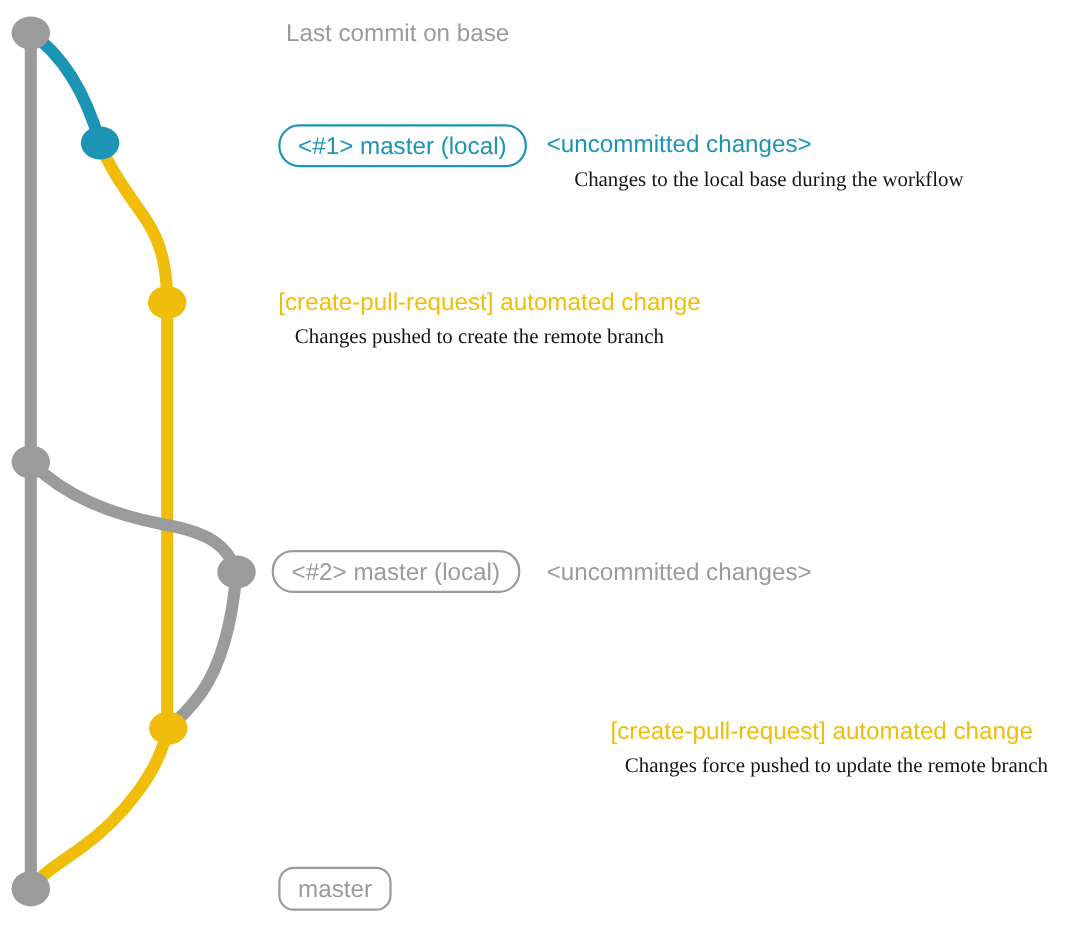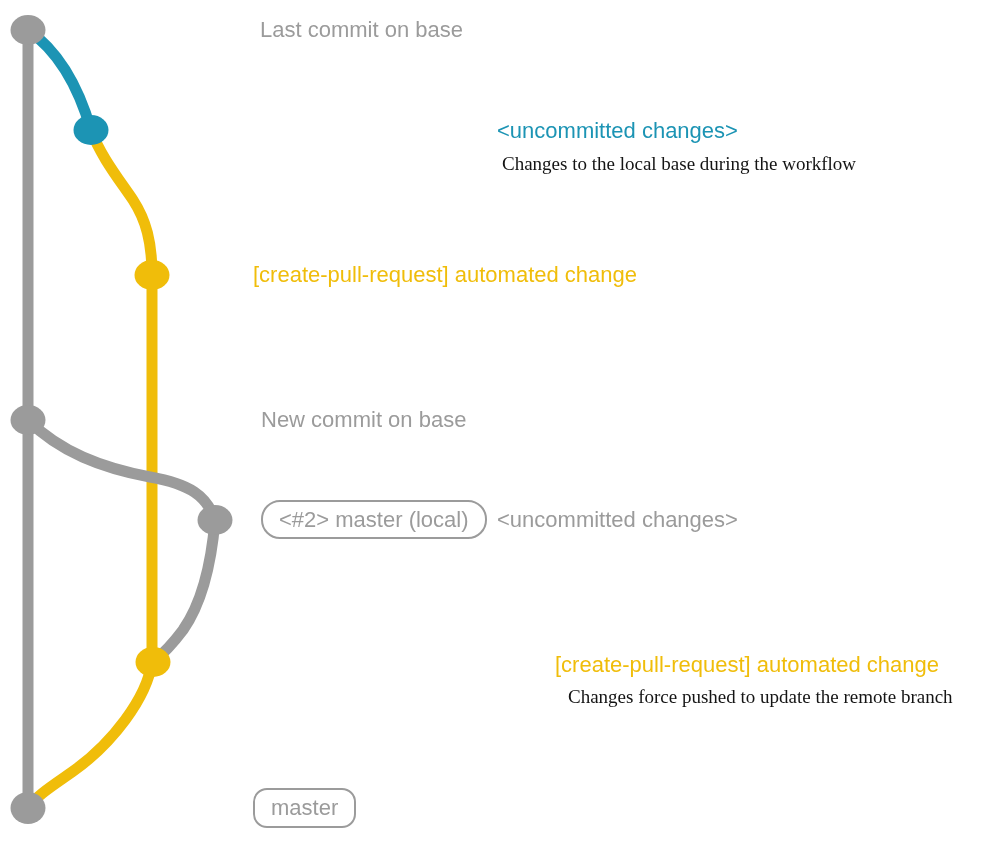--- a/index.html
+++ b/index.html
@@ -79,28 +79,31 @@
     <ellipse cx="28" cy="420" rx="17.5" ry="15" fill="#9b9b9b"></ellipse>
     <ellipse cx="28" cy="808" rx="17.5" ry="16" fill="#9b9b9b"></ellipse>
     <ellipse cx="215" cy="520" rx="17.5" ry="15" fill="#9b9b9b"></ellipse>
     <ellipse cx="91" cy="130" rx="17.5" ry="15" fill="#1c94b4"></ellipse>
     <ellipse cx="152" cy="275" rx="17.5" ry="15" fill="#f0bd0a"></ellipse>
     <ellipse cx="153" cy="662" rx="17.5" ry="15" fill="#f0bd0a"></ellipse>
   </svg>
 
   <div class="lbl c-gray" style="left:260px; top:19px;">Last commit on base</div>
 
+  <div class="badge b-blue" style="left:253px; top:113px;">
+    <span>&lt;#1&gt; master (local)</span>
+  </div>
   <div class="lbl c-blue" style="left:497px; top:120px;">&lt;uncommitted changes&gt;</div>
-  <div class="cap" style="left:502px; top:153px;">Changes to the local base during the workflow</div>
+  <div class="cap" style="left:522px; top:153px;">Changes to the local base during the workflow</div>
 
   <div class="lbl c-yellow" style="left:253px; top:264px;">[create-pull-request] automated change</div>
+  <div class="cap" style="left:268px; top:296px;">Changes pushed to create the remote branch</div>
 
-  <div class="lbl c-gray" style="left:261px; top:409px;">New commit on base</div>
 
-  <div class="badge b-gray" style="left:261px; top:500px;">
+  <div class="badge b-gray" style="left:247px; top:500px;">
     <span>&lt;#2&gt; master (local)</span>
   </div>
   <div class="lbl c-gray" style="left:497px; top:509px;">&lt;uncommitted changes&gt;</div>
 
   <div class="lbl c-yellow" style="left:555px; top:654px;">[create-pull-request] automated change</div>
   <div class="cap" style="left:568px; top:686px;">Changes force pushed to update the remote branch</div>
 
   <div class="badge b-gray small" style="left:253px; top:788px;">
     <span>master</span>
   </div>

